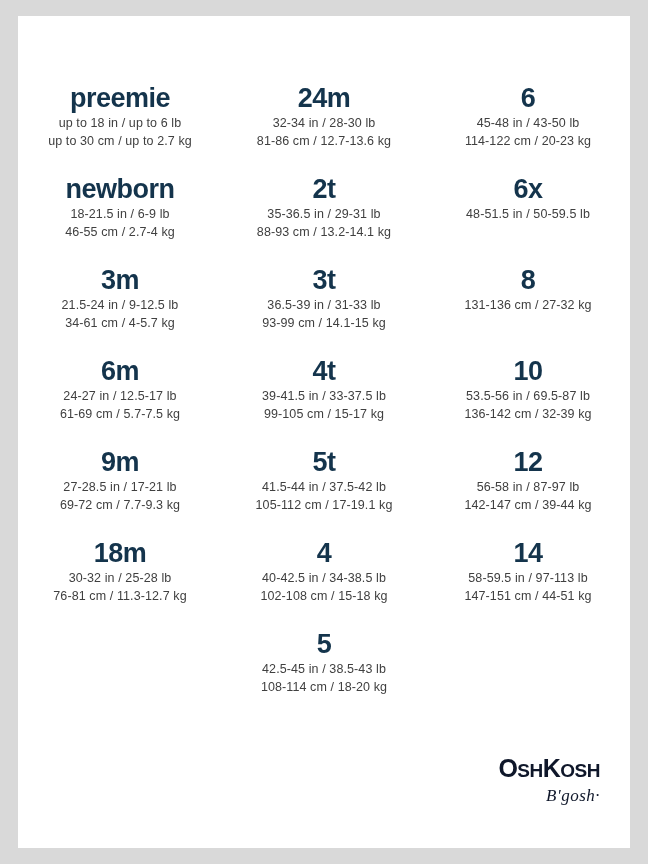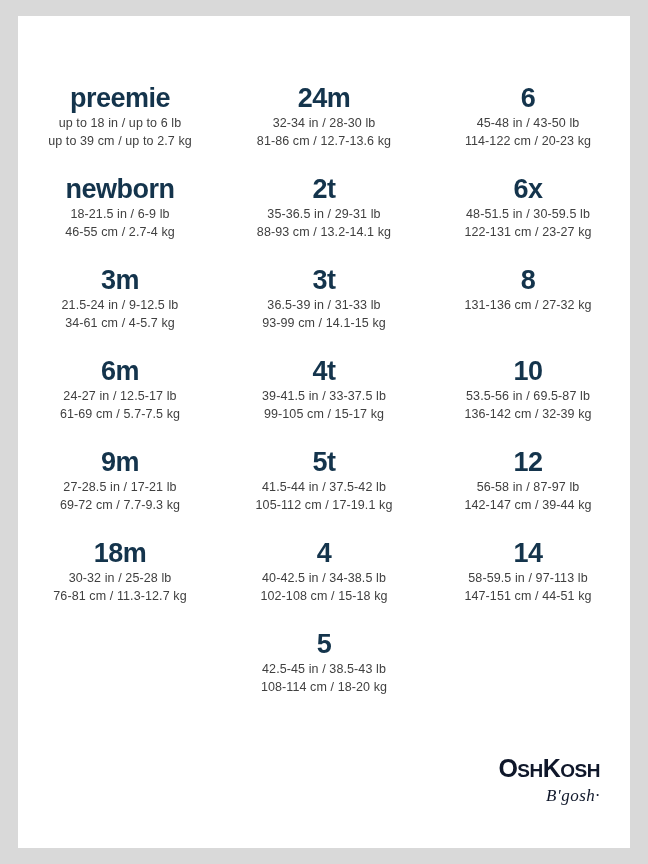--- a/index.html
+++ b/index.html
@@ -88,21 +88,21 @@
 </head>
 <body>
 
 <div class="page">
   <div class="grid">
 
     <div class="column">
       <div class="size-entry">
         <div class="size-label">preemie</div>
         <div class="size-line">up to 18 in / up to 6 lb</div>
-        <div class="size-line">up to 39 cm / up to 2.7 kg</div>
+        <div class="size-line">up to 30 cm / up to 2.7 kg</div>
       </div>
       <div class="size-entry">
         <div class="size-label">newborn</div>
         <div class="size-line">18-21.5 in / 6-9 lb</div>
         <div class="size-line">46-55 cm / 2.7-4 kg</div>
       </div>
       <div class="size-entry">
         <div class="size-label">3m</div>
         <div class="size-line">21.5-24 in / 9-12.5 lb</div>
         <div class="size-line">34-61 cm / 4-5.7 kg</div>
@@ -163,22 +163,21 @@
     </div>
 
     <div class="column">
       <div class="size-entry">
         <div class="size-label">6</div>
         <div class="size-line">45-48 in / 43-50 lb</div>
         <div class="size-line">114-122 cm / 20-23 kg</div>
       </div>
       <div class="size-entry">
         <div class="size-label">6x</div>
-        <div class="size-line">48-51.5 in / 30-59.5 lb</div>
-        <div class="size-line">122-131 cm / 23-27 kg</div>
+        <div class="size-line">48-51.5 in / 50-59.5 lb</div>
       </div>
       <div class="size-entry">
         <div class="size-label">8</div>
         <div class="size-line">131-136 cm / 27-32 kg</div>
       </div>
       <div class="size-entry">
         <div class="size-label">10</div>
         <div class="size-line">53.5-56 in / 69.5-87 lb</div>
         <div class="size-line">136-142 cm / 32-39 kg</div>
       </div>

